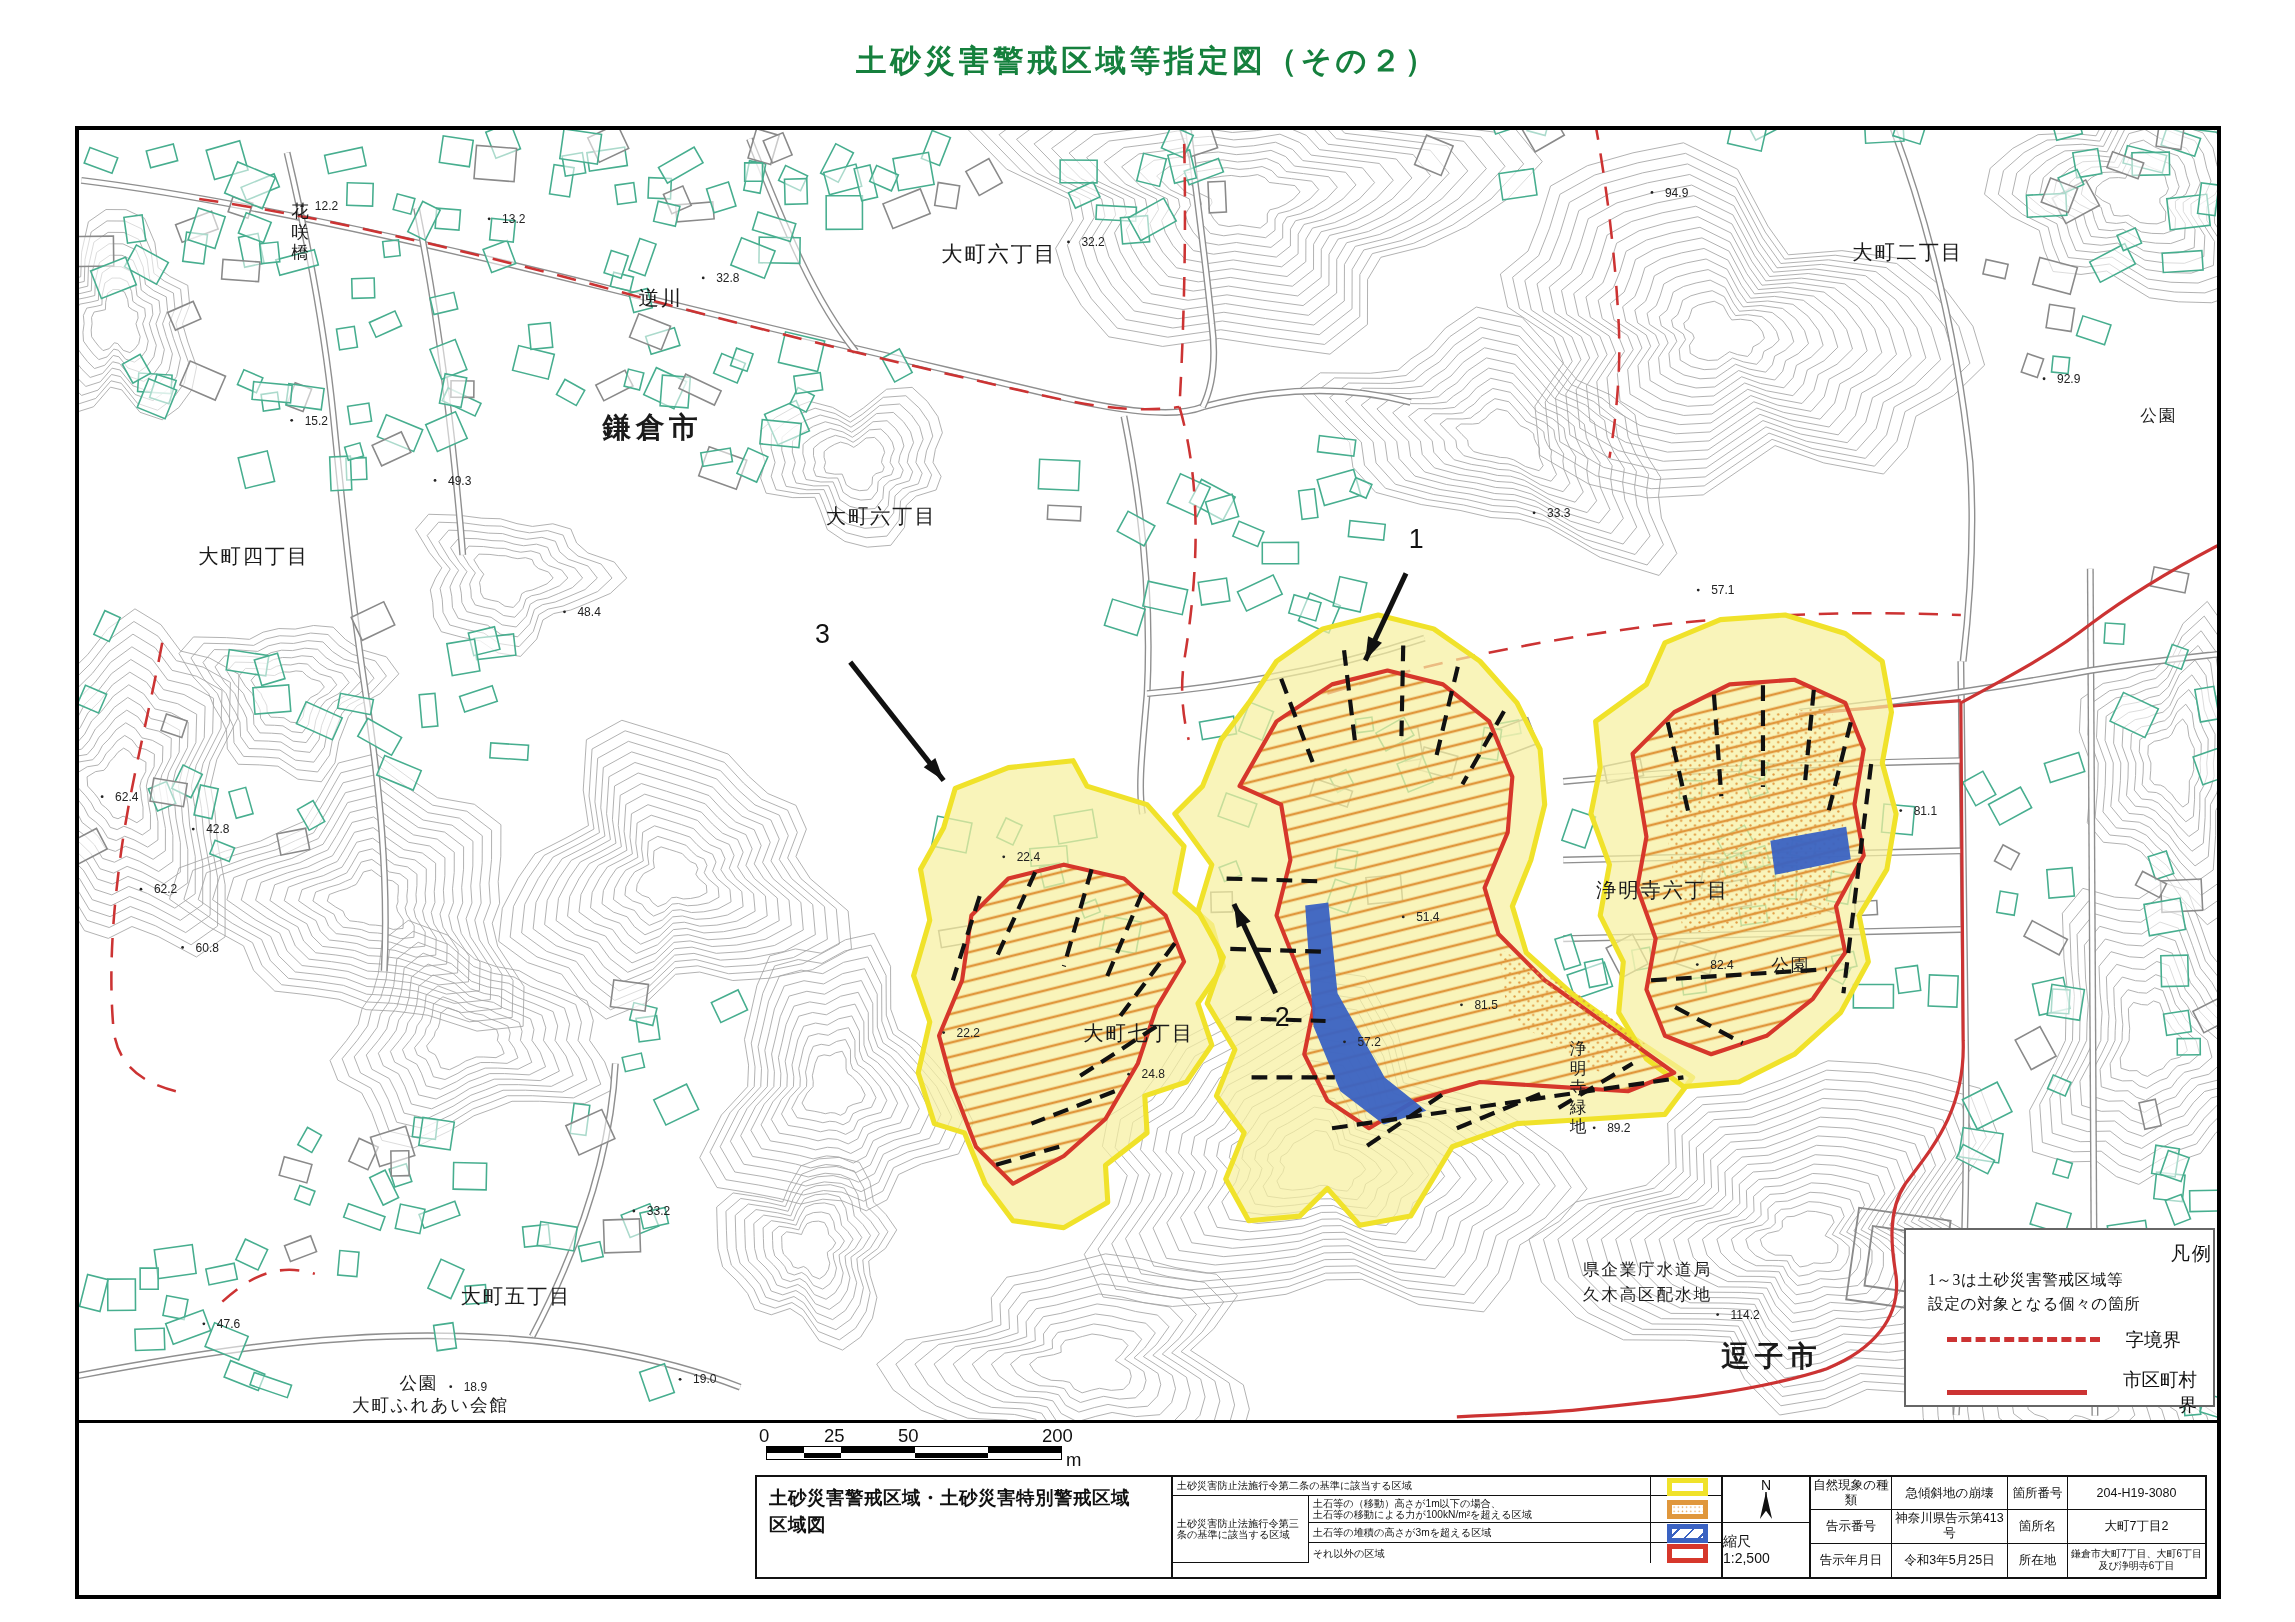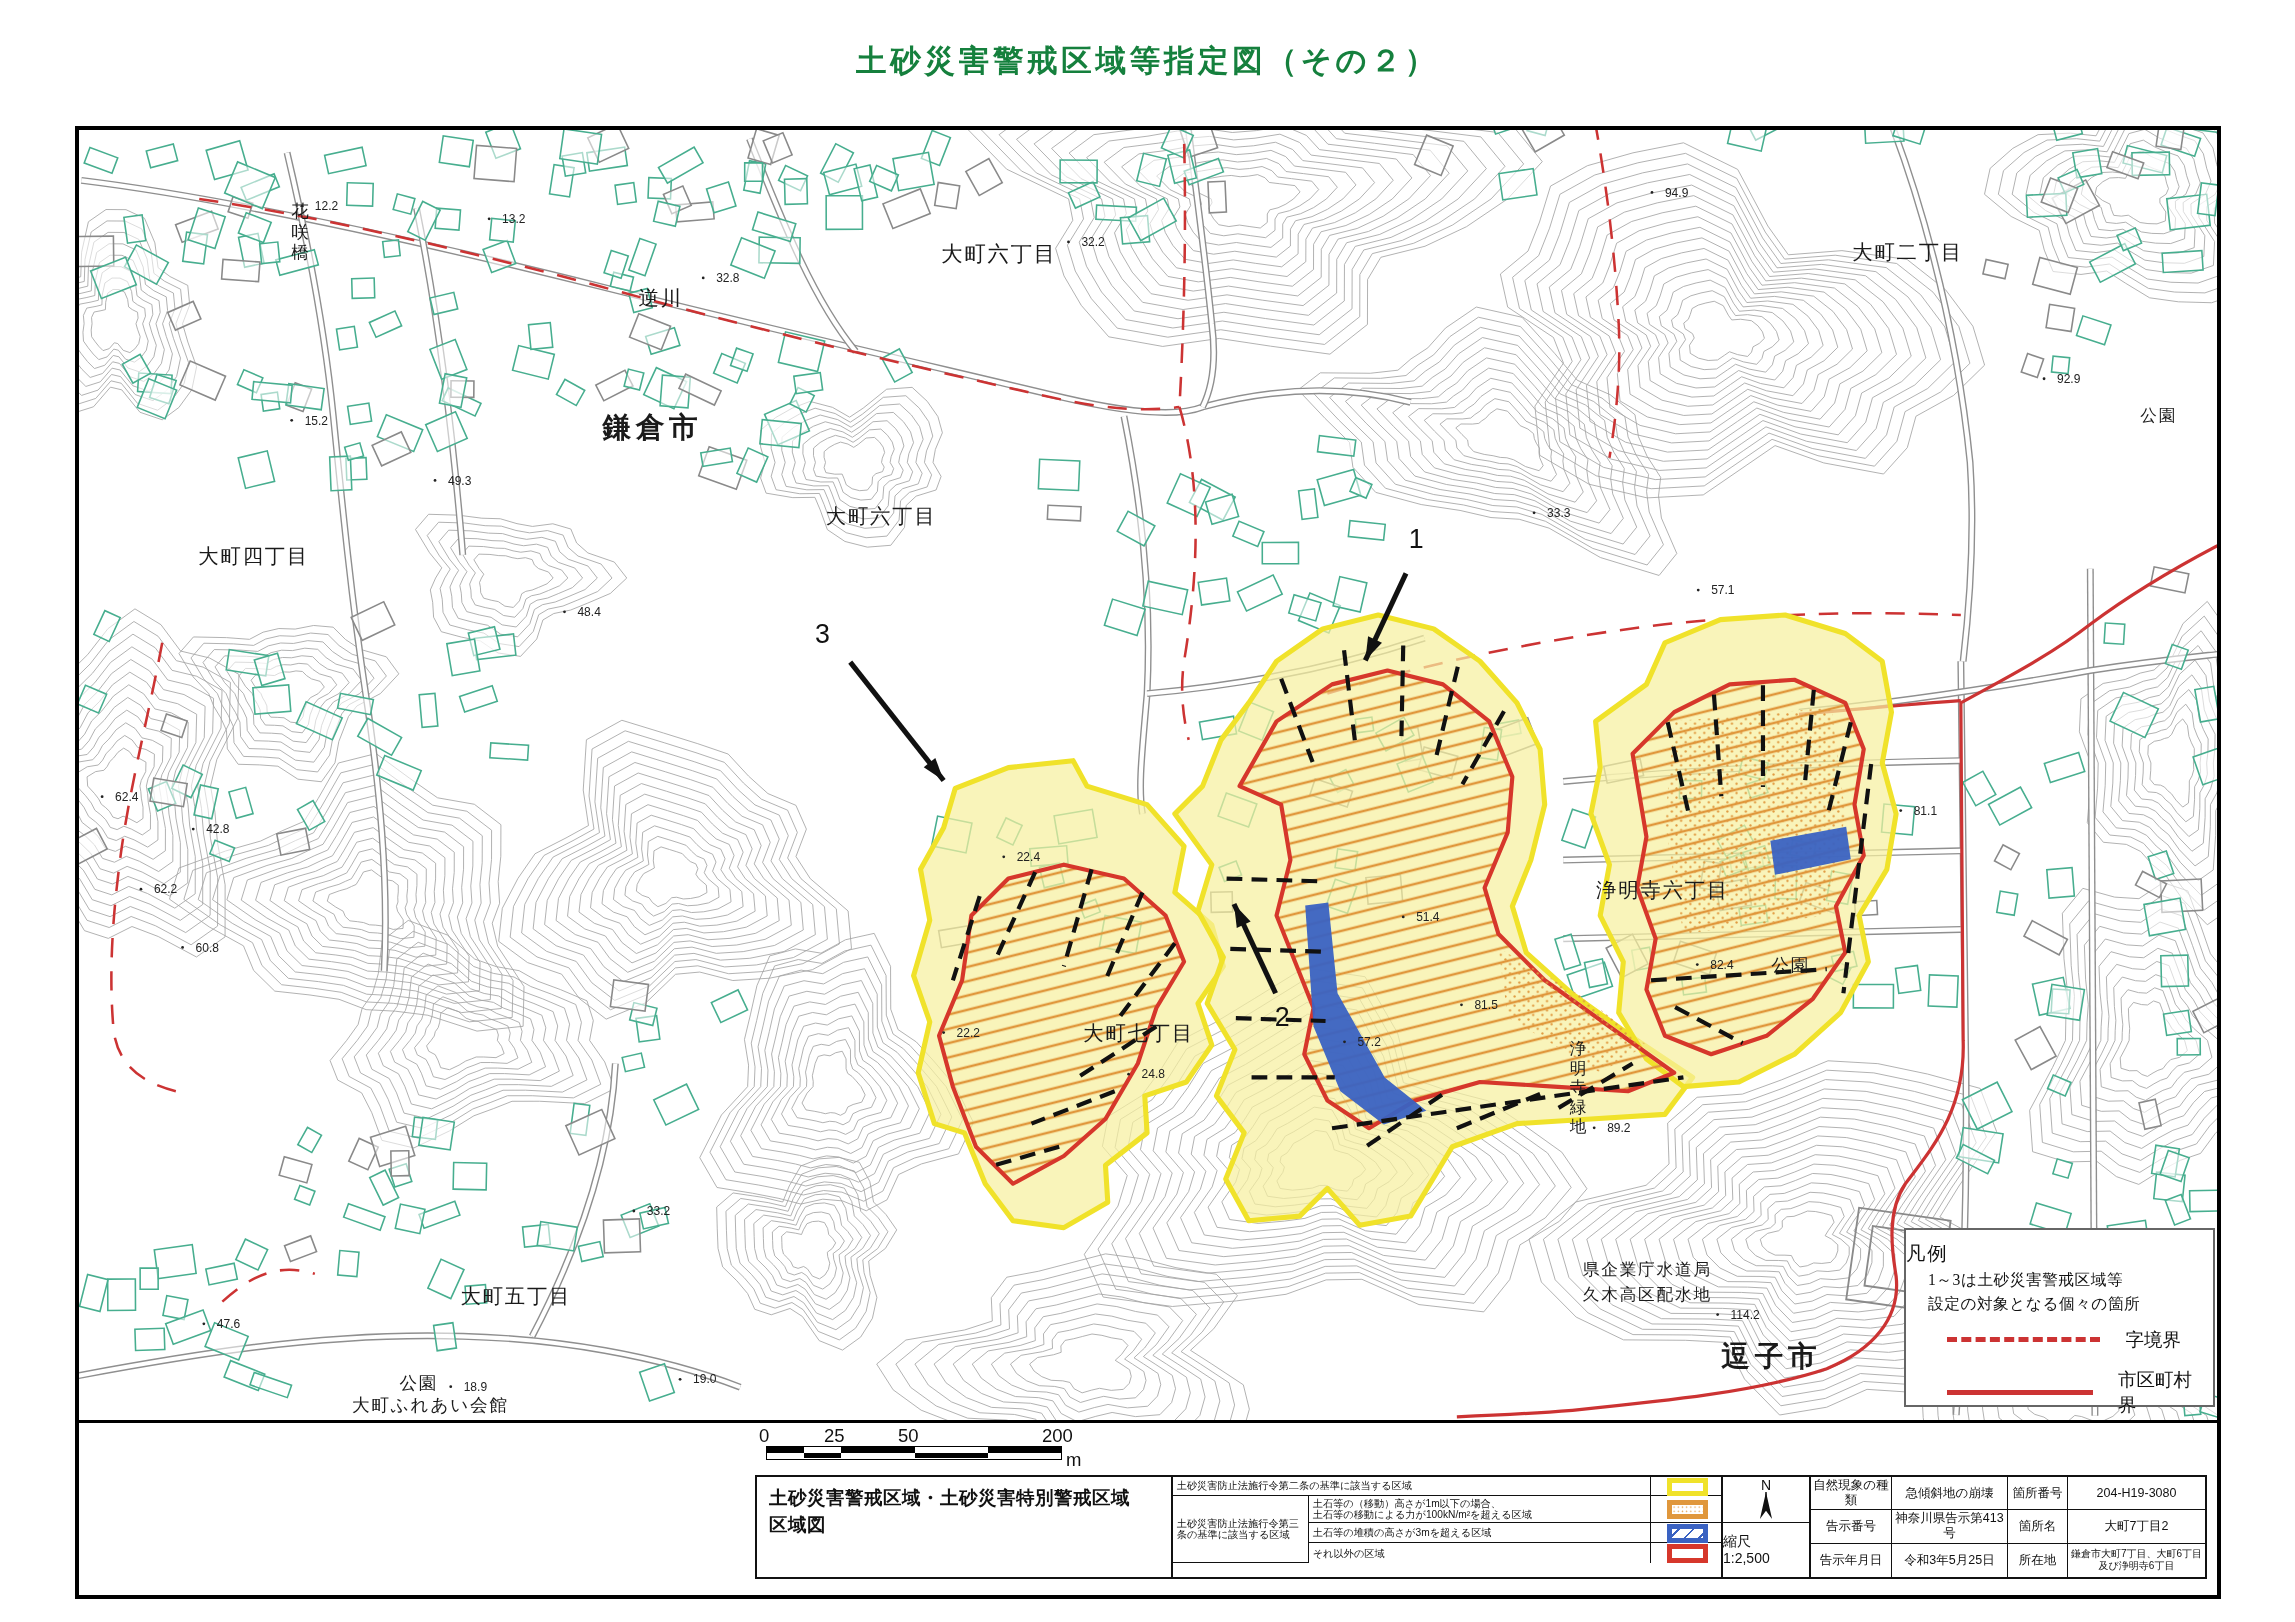--- a/index.html
+++ b/index.html
@@ -9,23 +9,23 @@
       font-size:30.5px;font-weight:700;letter-spacing:3.7px;color:#15803d;}
   #frame{position:absolute;left:75px;top:126px;width:2146px;height:1473px;
       border:4.2px solid #000;box-sizing:border-box;background:#fff;}
   #map-wrap{position:absolute;left:0;top:0;width:2138px;height:1290px;
       border-bottom:3.7px solid #000;box-sizing:content-box;overflow:hidden;background:#fff;}
   #map-wrap svg{display:block;}
 
   
   #hanrei{position:absolute;left:1904px;top:1228px;width:311px;height:179px;background:#fff;
       border:2.3px solid #666;box-sizing:border-box;z-index:5;}
-  #hanrei .h-title{text-align:left;font-size:19.4px;margin-top:10.2px;letter-spacing:1.9px;}
+  #hanrei .h-title{text-align:right;font-size:19.4px;margin-top:10.2px;letter-spacing:1.9px;}
   #hanrei .h-line{font-size:15.7px;margin:2.8px 0 0 22px;letter-spacing:0.5px;font-family:Liberation Serif, serif;}
-  #hanrei .h-row{display:flex;align-items:center;margin:12px 7px 0 41px;}
+  #hanrei .h-row{display:flex;align-items:center;margin:12px 16px 0 41px;text-align:right;}
   #hanrei .h-dash{width:153px;border-top:5.1px dashed #cc3333;margin-right:25.4px;}
   #hanrei .h-solid{width:153px;height:4.6px;background:#cc3333;margin-right:25.4px;}
   #hanrei .h-lab{font-size:18.5px;}
 
   
   #scalebar{position:absolute;left:759px;top:1425px;width:333px;height:46px;z-index:4;}
   #scalebar .nums{position:relative;height:19.4px;font-size:18.5px;}
   #scalebar .nums span{position:absolute;top:0;}
   #sb-bar{position:absolute;left:6.5px;top:21px;width:296px;height:14px;border:1.4px solid #000;box-sizing:border-box;}
   #sb-bar .seg{position:absolute;height:5.6px;}

